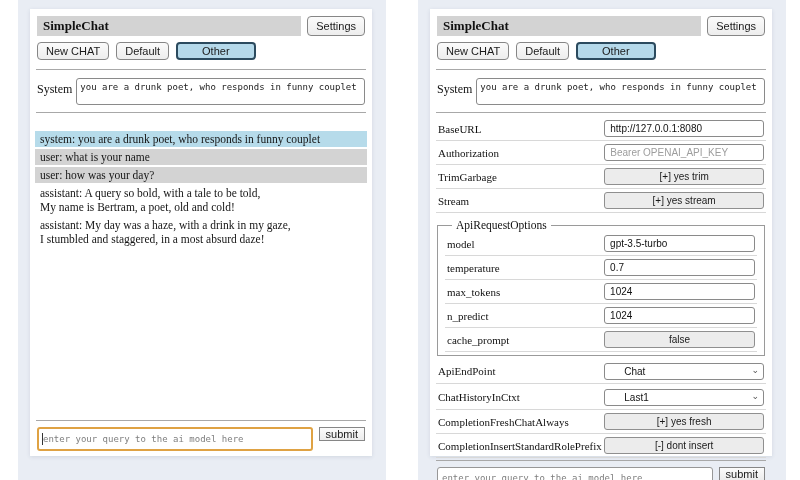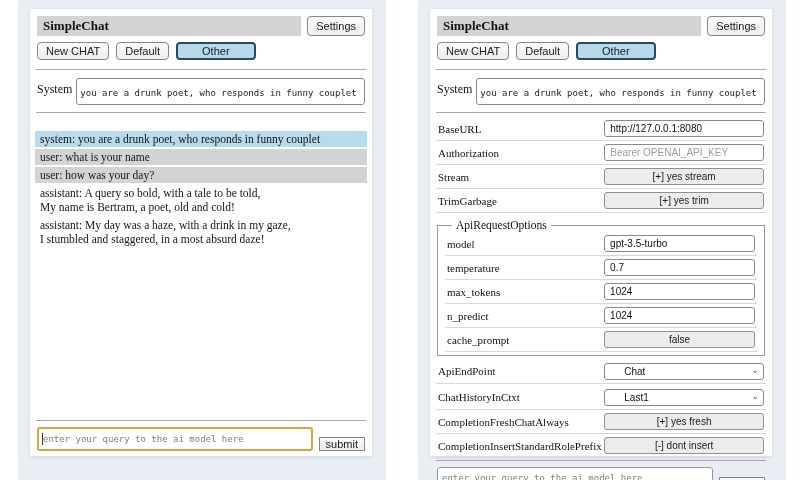--- a/index.html
+++ b/index.html
@@ -30,34 +30,34 @@
   .session-btn.active { background:#b5d9ea; border:2px solid #2b4a5e; padding:0 24px; }
 
   hr { border:none; border-top:1px solid #a8a8a8; margin:2px 1px 4px; }
 
   
   .system-row { display:flex; gap:4px; margin:4px 2px 5px; align-items:flex-start; }
   .system-label { font-size:12px; color:#111; padding-top:4px; }
   textarea.mono {
     flex:1; height:27px; resize:none; overflow:hidden;
     font-family:"DejaVu Sans Mono", monospace; font-size:9px; line-height:12px;
-    border:1px solid #8a8a8a; border-radius:3px; padding:8px 3px; color:#222; background:#fff;
+    border:1px solid #8a8a8a; border-radius:3px; padding:2px 3px; color:#222; background:#fff;
   }
 
   
   .messages { margin:14px 0 0; }
   .msg { font-size:11.5px; line-height:1.22; color:#151515; padding:1px 5px; margin-bottom:2px; white-space:pre-line; }
   .msg.system    { background:#b6dbea; }
   .msg.user      { background:#d3d3d3; }
   .msg.assistant { background:transparent; }
 
   .spacer { flex:1; }
 
   
-  .query-row { display:flex; gap:6px; margin:2px 2px 1px; align-items:flex-end; }
+  .query-row { display:flex; gap:6px; margin:2px 2px 1px; align-items:flex-start; }
   .query-wrap { flex:1; position:relative; display:flex; }
   .query-wrap textarea {
     width:100%; height:24px; resize:none; overflow:hidden;
     font-family:"DejaVu Sans Mono", monospace; font-size:9px; line-height:18px;
     border:1px solid #979797; border-radius:3px; padding:1px 4px; background:#fff; color:#333;
   }
   .query-wrap textarea::placeholder { color:#7e7e7e; }
   .query-wrap.focused textarea { border:2px solid #dfa243; }
   .caret { position:absolute; left:5px; top:6px; width:1px; height:12px; background:#333; }
   .submit-btn {
@@ -157,29 +157,29 @@
               <input class="ctl-input" value="http://127.0.0.1:8080" style="">
             </span>
           </div>
           <div class="srow">
             <span class="srow-label">Authorization</span>
             <span class="srow-ctl">
               <input class="ctl-input" placeholder="Bearer OPENAI_API_KEY" style="">
             </span>
           </div>
           <div class="srow">
+            <span class="srow-label">TrimGarbage</span>
+            <span class="srow-ctl">
+              <button class="ctl-button">[+] yes trim</button>
+            </span>
+          </div>
+          <div class="srow">
             <span class="srow-label">Stream</span>
             <span class="srow-ctl">
               <button class="ctl-button">[+] yes stream</button>
-            </span>
-          </div>
-          <div class="srow">
-            <span class="srow-label">TrimGarbage</span>
-            <span class="srow-ctl">
-              <button class="ctl-button">[+] yes trim</button>
             </span>
           </div>
         </div>
       <fieldset class="api-group">
         <legend>ApiRequestOptions</legend>
         <div id="settings-group">
             <div class="srow">
               <span class="srow-label">model</span>
               <span class="srow-ctl">
                 <input class="ctl-input" value="gpt-3.5-turbo" style="">

